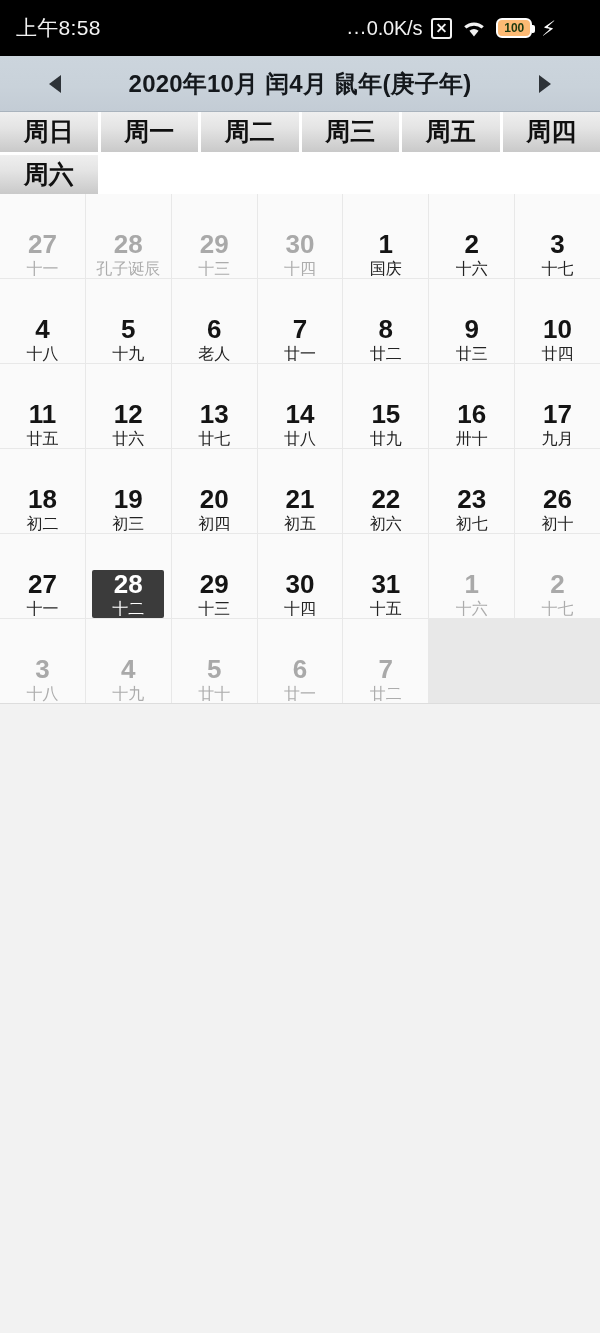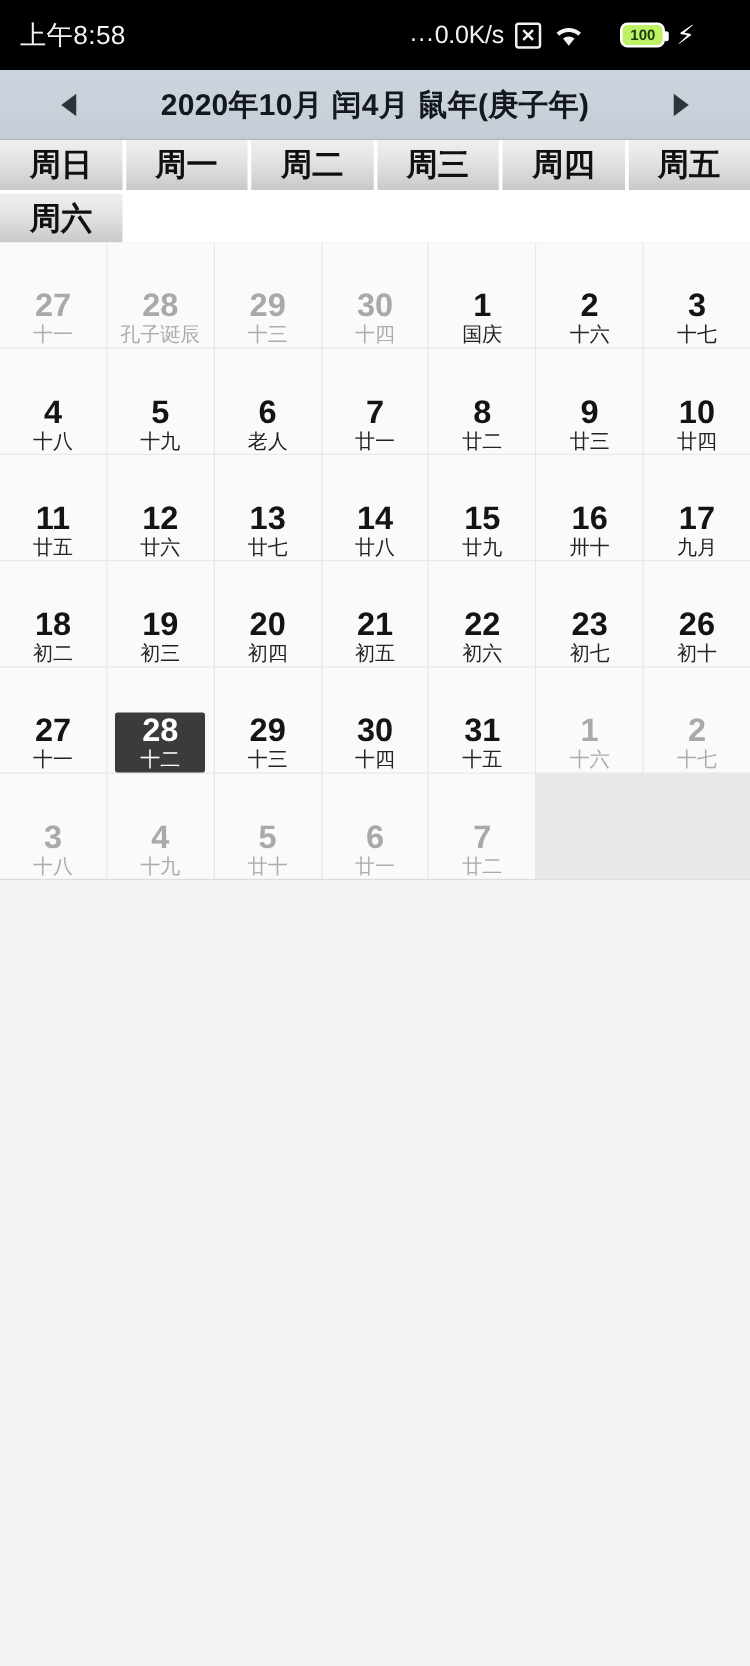--- a/index.html
+++ b/index.html
@@ -64,26 +64,25 @@
   .icon-xbox::after  { transform: rotate(-45deg); }
 
   .icon-wifi {
     width: 26px; height: 20px;
     position: relative;
   }
   .battery {
     width: 36px; height: 20px;
     border: 2px solid #ffffff;
     border-radius: 6px;
-    background: #bef264;
+    background: #fdba74;
     position: relative;
     display: flex;
     align-items: center;
     justify-content: center;
-    margin-left: 19px;
   }
   .battery::after {
     content: "";
     position: absolute;
     right: -5px; top: 5px;
     width: 3px; height: 8px;
     background: #ffffff;
     border-radius: 0 2px 2px 0;
   }
   .battery-text {
@@ -245,22 +244,22 @@
     <div class="nav-arrow">
       <div class="tri-right"></div>
     </div>
   </div>
 
   <div class="weekday-row" id="weekday-row">
       <div class="weekday-cell">周日</div>
       <div class="weekday-cell">周一</div>
       <div class="weekday-cell">周二</div>
       <div class="weekday-cell">周三</div>
+      <div class="weekday-cell">周五</div>
       <div class="weekday-cell">周四</div>
-      <div class="weekday-cell">周五</div>
       <div class="weekday-cell">周六</div>
     </div>
 
   <div class="calendar-grid" id="calendar-grid">
       <div class="day-cell other">
         <div class="day-inner">
           <div class="day-num">27</div>
           <div class="day-lunar">十一</div>
         </div>
       </div>

